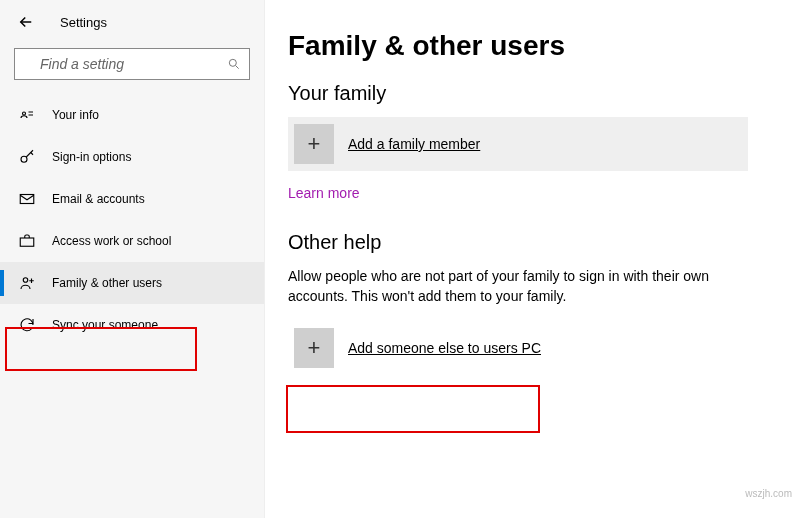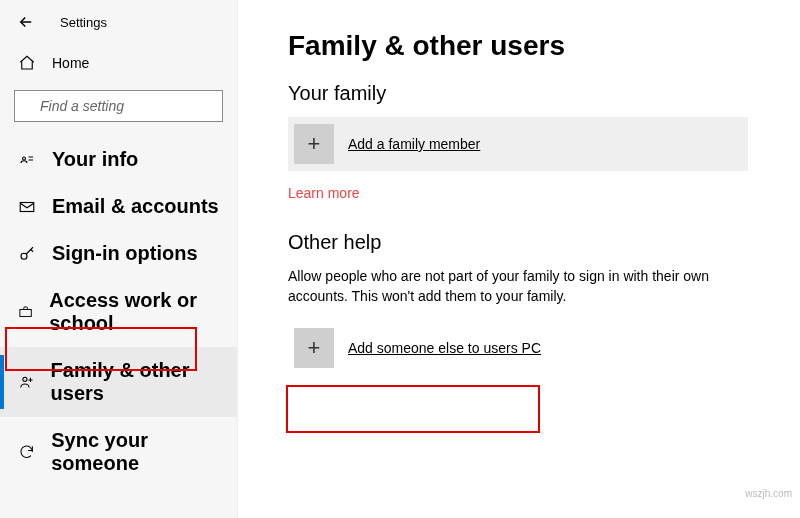--- a/index.html
+++ b/index.html
@@ -9,21 +9,21 @@
       color: #000;
       background: #fff;
       width: 800px;
       height: 518px;
       overflow: hidden;
       position: relative;
     }
     .sidebar {
       position: absolute;
       left: 0; top: 0;
-      width: 238px;
+      width: 265px;
       height: 518px;
       background: #f6f6f6;
       border-right: 1px solid #eee;
     }
     .header-row {
       display: flex;
       align-items: center;
       padding: 12px 10px 8px 16px;
       gap: 24px;
     }
@@ -53,21 +53,21 @@
       font-weight: 600;
       font-size: 14px;
       padding: 4px 0 12px 16px;
     }
     .nav-item {
       display: flex; align-items: center; gap: 16px;
       padding: 12px 4px 12px 18px;
       cursor: pointer;
       position: relative;
     }
-    .nav-item .label { font-size: 20px; font-weight: bold; }
+    .nav-item .label { font-size: 12px; }
     .nav-item.selected {
       background: #eaeaea;
     }
     .nav-item.selected::before {
       content: "";
       position: absolute;
       left: 0; top: 8px; bottom: 8px;
       width: 4px;
       background: #0078d4;
     }
@@ -98,21 +98,21 @@
       margin-bottom: 14px;
     }
     .add-tile.white { background: #ffffff; }
     .plus-box {
       width: 40px; height: 40px;
       background: #cfcfcf;
       display:flex; align-items:center; justify-content:center;
       font-size: 22px; color:#333;
     }
     .add-tile .tile-label { font-size: 14px; text-decoration: underline; }
-    .link { color: #ef4444; font-size: 14px; display:inline-block; margin-bottom: 22px; cursor:pointer; }
+    .link { color: #a21caf; font-size: 14px; display:inline-block; margin-bottom: 22px; cursor:pointer; }
     .highlight-box-2 {
       position: absolute;
       left: 286px; top: 385px;
       width: 254px; height: 48px;
       border: 2px solid #e00000;
       pointer-events: none;
     }
     .watermark {
       position: absolute;
       right: 8px; bottom: 19px;
@@ -128,27 +128,20 @@
   <div class="header-row">
     <div class="back-btn">
       <svg class="ico" viewBox="0 0 24 24" fill="none" stroke="#000" stroke-width="2">
           <path d="M19 12H5"></path>
           <path d="M11 18l-6-6 6-6"></path>
         </svg>
     </div>
     <div class="app-title">Settings</div>
   </div>
 
-  <div class="home-row">
-    <svg class="ico" viewBox="0 0 24 24" fill="none" stroke="#000" stroke-width="1.5">
-        <path d="M3 11l9-8 9 8"></path>
-        <path d="M5 10v10h14V10"></path>
-      </svg>
-    <span class="label">Home</span>
-  </div>
 
   <div class="search-box">
     <input type="text" placeholder="Find a setting" style="">
     <svg class="ico" viewBox="0 0 24 24" fill="none" stroke="#666" stroke-width="1.5" style="width:14px;height:14px">
         <circle cx="10" cy="10" r="6"></circle>
         <path d="M20 20l-5-5"></path>
       </svg>
   </div>
 
 
@@ -156,37 +149,37 @@
     <svg class="ico" viewBox="0 0 24 24" fill="none" stroke="#000" stroke-width="1.5">
         <circle cx="8" cy="10" r="2"></circle>
         <path d="M4 16c0-2 2-3 4-3s4 1 4 3"></path>
         <path d="M14 8h6M14 12h6"></path>
       </svg>
     <span class="label">Your info</span>
   </div>
 
   <div class="nav-item">
     <svg class="ico" viewBox="0 0 24 24" fill="none" stroke="#000" stroke-width="1.5">
-        <rect x="3" y="6" width="18" height="12"></rect>
-        <path d="M3 7l9 6 9-6"></path>
-      </svg>
-    <span class="label">Email &amp; accounts</span>
-  </div>
-
-  <div class="nav-item">
-    <svg class="ico" viewBox="0 0 24 24" fill="none" stroke="#000" stroke-width="1.5">
         <circle cx="8" cy="15" r="4"></circle>
         <path d="M11 12L20 3"></path>
         <path d="M17 6l3 3"></path>
       </svg>
     <span class="label">Sign-in options</span>
   </div>
 
   <div class="nav-item">
     <svg class="ico" viewBox="0 0 24 24" fill="none" stroke="#000" stroke-width="1.5">
+        <rect x="3" y="6" width="18" height="12"></rect>
+        <path d="M3 7l9 6 9-6"></path>
+      </svg>
+    <span class="label">Email &amp; accounts</span>
+  </div>
+
+  <div class="nav-item">
+    <svg class="ico" viewBox="0 0 24 24" fill="none" stroke="#000" stroke-width="1.5">
         <rect x="3" y="8" width="18" height="11"></rect>
         <path d="M9 8V6a2 2 0 012-2h2a2 2 0 012 2v2"></path>
       </svg>
     <span class="label">Access work or school</span>
   </div>
 
   <div class="nav-item selected">
     <svg class="ico" viewBox="0 0 24 24" fill="none" stroke="#000" stroke-width="1.5">
         <circle cx="10" cy="8" r="3"></circle>
         <path d="M4 20c0-3 3-5 6-5s6 2 6 5"></path>

